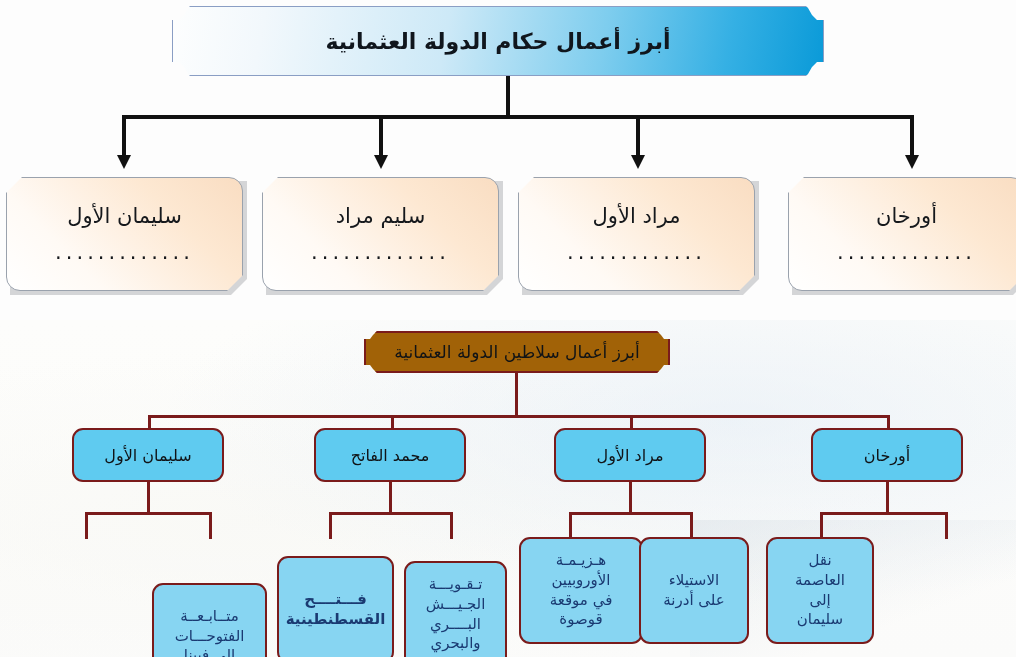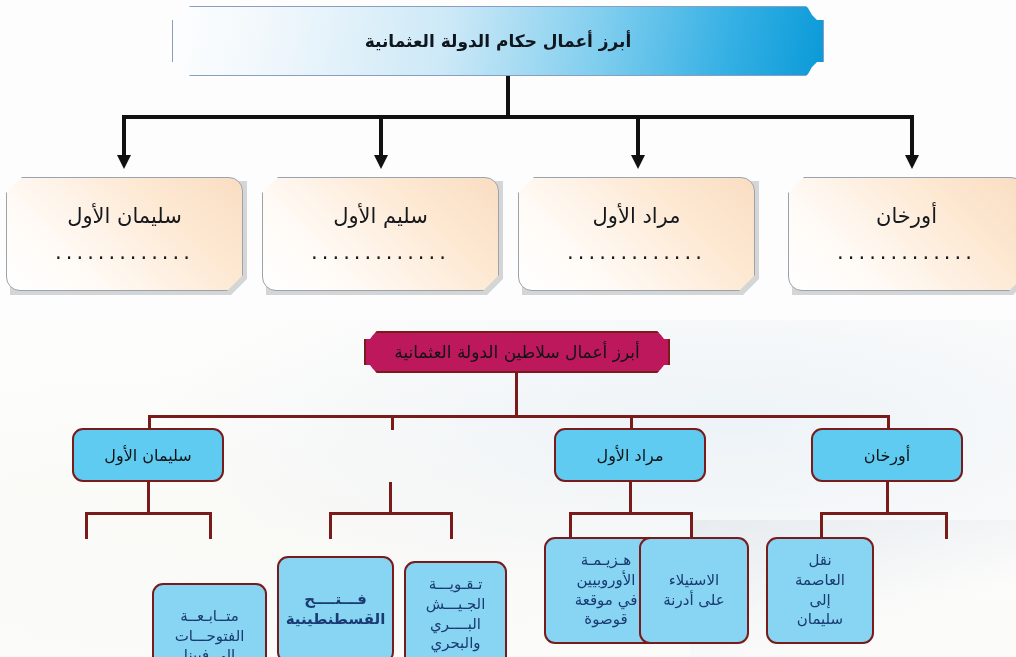--- a/index.html
+++ b/index.html
@@ -49,21 +49,21 @@
     clip-path: polygon(
         0 14px, 7px 14px, 12px 9px, 16px 2px, 18px 0,
         calc(100% - 18px) 0, calc(100% - 16px) 2px, calc(100% - 12px) 9px, calc(100% - 7px) 14px, 100% 14px,
         100% calc(100% - 14px), calc(100% - 7px) calc(100% - 14px), calc(100% - 12px) calc(100% - 9px), calc(100% - 16px) calc(100% - 2px), calc(100% - 18px) 100%,
         18px 100%, 16px calc(100% - 2px), 12px calc(100% - 9px), 7px calc(100% - 14px), 0 calc(100% - 14px));
     display: flex;
     align-items: center;
     justify-content: center;
   }
   .banner-text {
-    font-size: 17px;
+    font-size: 22px;
     font-weight: bold;
     color: #10161d;
     letter-spacing: 0px;
     white-space: nowrap;
     direction: rtl;
   }
 
   
   .tconn { position: absolute; background: #111111; }
 
@@ -111,21 +111,21 @@
     color: #15181c;
     letter-spacing: 4px;
     direction: ltr;
   }
 
   
   .sub-banner {
     position: absolute;
     left: 364px; top: 331px;
     width: 306px; height: 42px;
-    background: #be185d;
+    background: #a16207;
     border: 2.5px solid #7a1b1b;
     box-sizing: border-box;
     -webkit-clip-path: polygon(
         0 8px, 6px 8px, 9px 4px, 13px 0,
         calc(100% - 13px) 0, calc(100% - 9px) 4px, calc(100% - 6px) 8px, 100% 8px,
         100% calc(100% - 8px), calc(100% - 6px) calc(100% - 8px), calc(100% - 9px) calc(100% - 4px), calc(100% - 13px) 100%,
         13px 100%, 9px calc(100% - 4px), 6px calc(100% - 8px), 0 calc(100% - 8px));
     clip-path: polygon(
         0 8px, 6px 8px, 9px 4px, 13px 0,
         calc(100% - 13px) 0, calc(100% - 9px) 4px, calc(100% - 6px) 8px, 100% 8px,
@@ -220,21 +220,21 @@
   <div class="arrow-head" style="left:905px; top:155px;"></div>
 
   <div class="peach-shadow" style="left:10px;"></div>
   <div class="peach-box" style="left:6px;">
     <span class="peach-name">سليمان الأول</span>
     <span class="peach-dots">.............</span>
   </div>
 
   <div class="peach-shadow" style="left:266px;"></div>
   <div class="peach-box" style="left:262px;">
-    <span class="peach-name">سليم الأول</span>
+    <span class="peach-name">سليم مراد</span>
     <span class="peach-dots">.............</span>
   </div>
 
   <div class="peach-shadow" style="left:522px;"></div>
   <div class="peach-box" style="left:518px;">
     <span class="peach-name">مراد الأول</span>
     <span class="peach-dots">.............</span>
   </div>
 
   <div class="peach-shadow" style="left:792px;"></div>
@@ -250,20 +250,23 @@
   <div class="mconn" style="left:515px; top:373px; width:3px; height:44px;"></div>
   <div class="mconn" style="left:148px; top:415px; width:742px; height:3px;"></div>
 
   <div class="mconn" style="left:148px; top:415px; width:3px; height:15px;"></div>
   <div class="mconn" style="left:391px; top:415px; width:3px; height:15px;"></div>
   <div class="mconn" style="left:630px; top:415px; width:3px; height:15px;"></div>
   <div class="mconn" style="left:887px; top:415px; width:3px; height:15px;"></div>
 
   <div class="sultan-box" style="left:72px;">
     <span class="sultan-text">سليمان الأول</span>
+  </div>
+  <div class="sultan-box" style="left:314px;">
+    <span class="sultan-text">محمد الفاتح</span>
   </div>
   <div class="sultan-box" style="left:554px;">
     <span class="sultan-text">مراد الأول</span>
   </div>
   <div class="sultan-box" style="left:811px;">
     <span class="sultan-text">أورخان</span>
   </div>
 
   <div class="mconn" style="left:147px; top:482px; width:3px; height:32px;"></div>
   <div class="mconn" style="left:85px; top:512px; width:127px; height:3px;"></div>
@@ -293,21 +296,21 @@
   <div class="leaf-box bold" style="left:277px; width:117px;margin-top:19px;">
     <span class="leaf-text bold">فـــتــــح
 القسطنطينية</span>
   </div>
   <div class="leaf-box" style="left:404px; width:103px;margin-top:24px;">
     <span class="leaf-text">تـقـويـــة
 الجـيـــش
 البــــري
 والبحري</span>
   </div>
-  <div class="leaf-box" style="left:544px; width:124px;">
+  <div class="leaf-box" style="left:519px; width:124px;">
     <span class="leaf-text">هـزيـمـة
 الأوروبيين
 في موقعة
 قوصوة</span>
   </div>
   <div class="leaf-box" style="left:639px; width:110px;">
     <span class="leaf-text">الاستيلاء
 على أدرنة</span>
   </div>
   <div class="leaf-box" style="left:766px; width:108px;">

